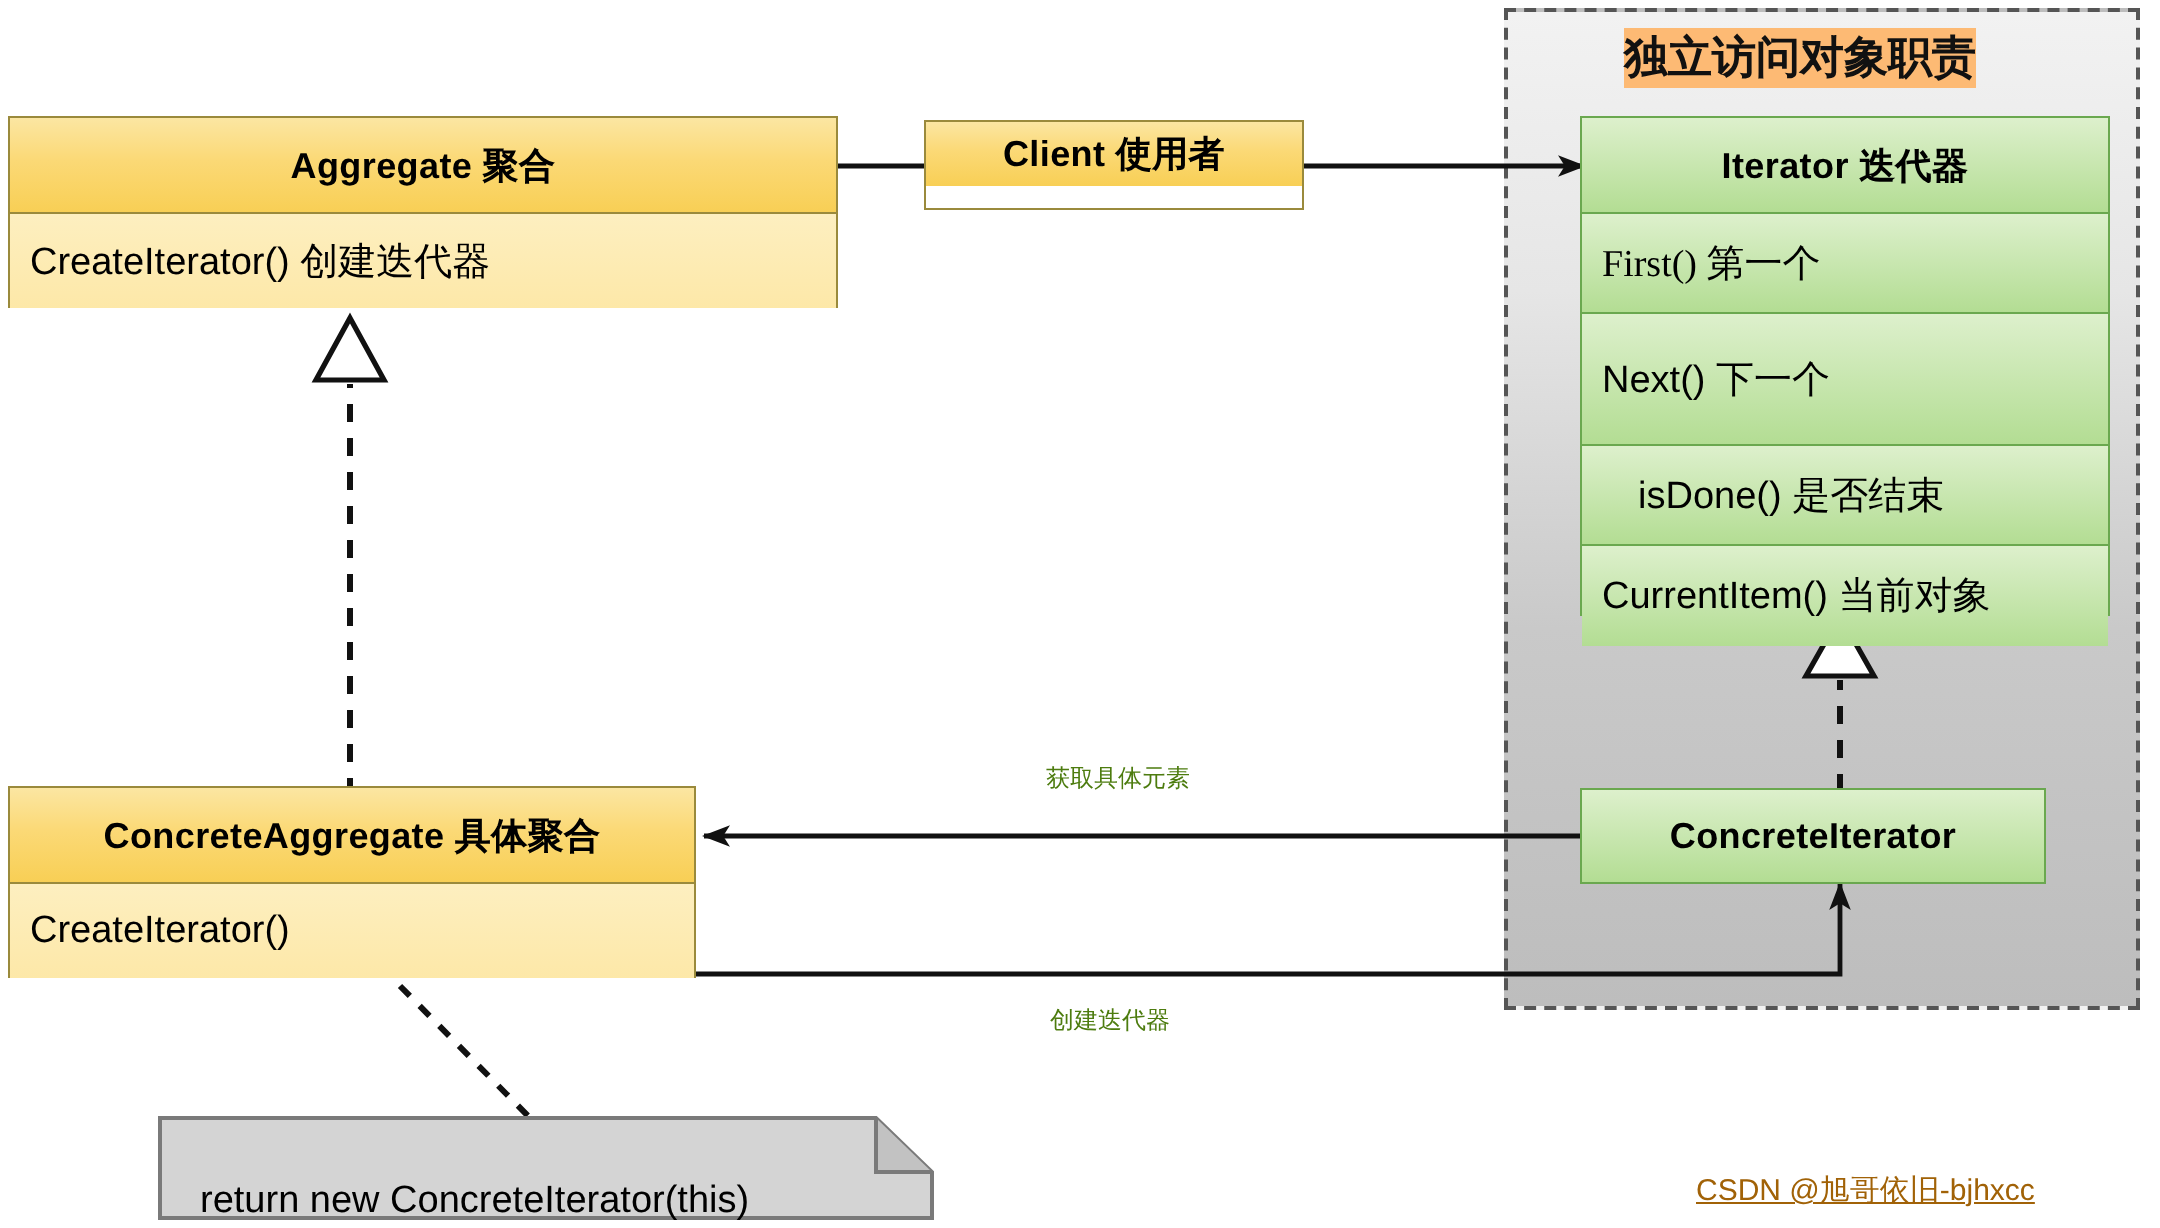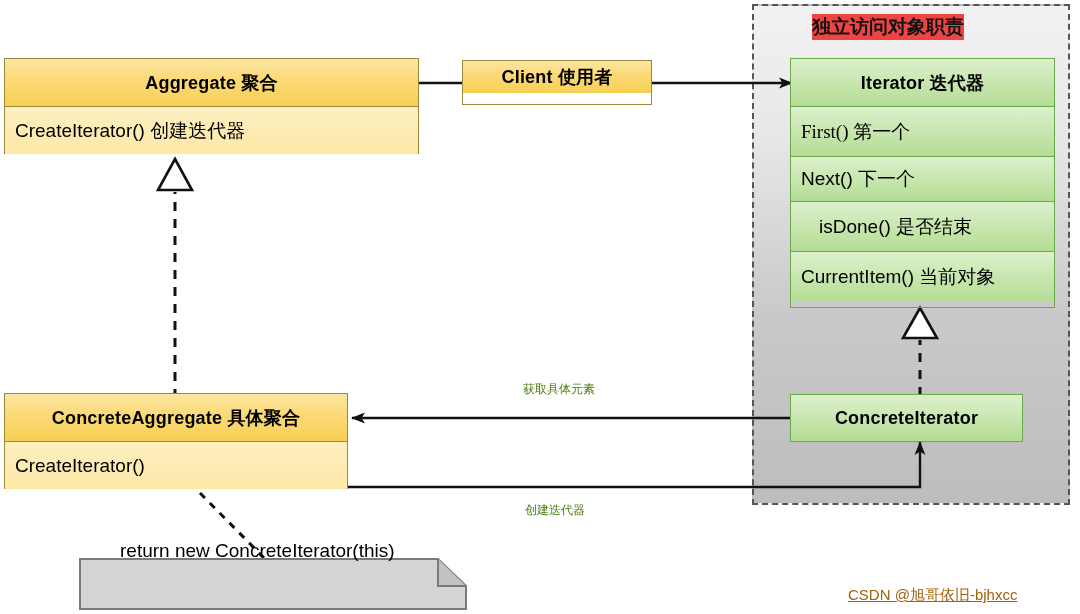--- a/index.html
+++ b/index.html
@@ -72,24 +72,24 @@
 
   
   #group-frame {
     position: absolute;
     box-sizing: border-box;
     border: 2px dashed #555555;
     background: linear-gradient(to bottom, #f2f2f2 0%, #e6e6e6 28%, #c9c9c9 62%, #bdbdbd 100%);
   }
   #group-title {
     position: absolute;
-    font-size: 19px;
+    font-size: 22px;
     font-weight: bold;
     color: #111111;
-    background: #ef4444;
+    background: #fdba74;
     white-space: nowrap;
   }
   #note-text {
     position: absolute;
     font-size: 19px;
     color: #000000;
     white-space: nowrap;
   }
 
   
@@ -162,35 +162,35 @@
     <div class="cls-row" style="height:47px;">CreateIterator()  创建迭代器</div>
   </div>
 
   <div class="cls-box yellow single" style="left:462px; top:60px; width:190px; height:45px;">
     <div class="cls-head" style="height:32px;">Client 使用者</div>
   </div>
 
   <div class="cls-box green" style="left:790px; top:58px; width:265px; height:250px;">
     <div class="cls-head" style="height:48px;">Iterator 迭代器</div>
     <div class="cls-row" style="height:50px;font-family:Liberation Serif, serif;">First() 第一个</div>
-    <div class="cls-row" style="height:45px;text-align:right;">Next() 下一个</div>
+    <div class="cls-row" style="height:66px;text-align:right;">Next() 下一个</div>
     <div class="cls-row" style="height:50px;padding-left:28px;">isDone() 是否结束</div>
     <div class="cls-row last" style="height:50px;">CurrentItem() 当前对象</div>
   </div>
 
   <div class="cls-box yellow" style="left:4px; top:393px; width:344px; height:96px;">
     <div class="cls-head" style="height:48px;">ConcreteAggregate  具体聚合</div>
     <div class="cls-row" style="height:47px;">CreateIterator()</div>
   </div>
 
   <div class="cls-box green single" style="left:790px; top:394px; width:233px; height:48px;">
     <div class="cls-head" style="height:46px;">ConcreteIterator</div>
   </div>
 
   <div class="edge-label" style="left:503px; top:381px;">获取具体元素</div>
 
   <div class="edge-label" style="left:505px; top:502px;">创建迭代器</div>
 
-  <div id="note-text" style="left:100px; top:540px;margin-left:20px;">return new ConcreteIterator(this)</div>
+  <div id="note-text" style="left:100px; top:590px;">return new ConcreteIterator(this)</div>
 
   <div id="watermark" style="left:848px; top:586px;">CSDN @旭哥依旧-bjhxcc</div>
 
 </div>
 
 </body></html>

